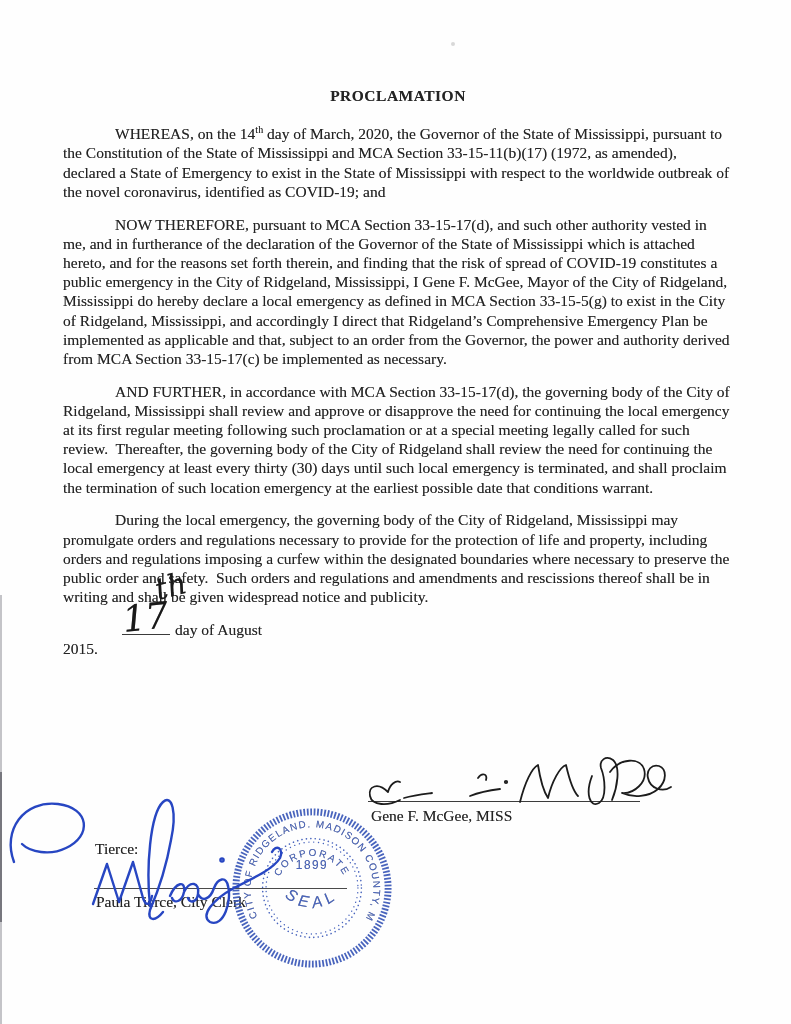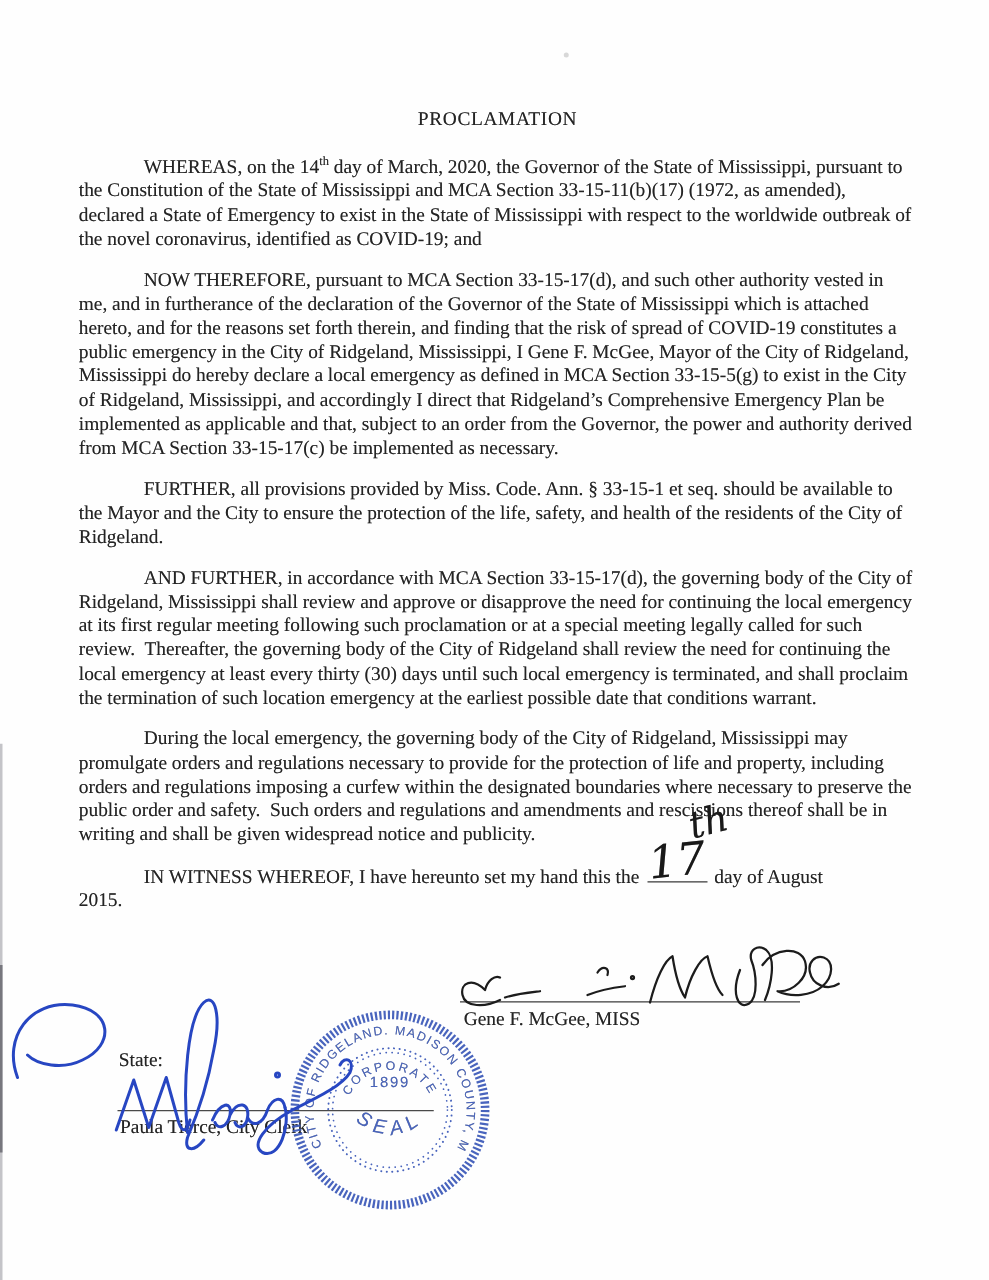--- a/index.html
+++ b/index.html
@@ -3,21 +3,21 @@
 <meta charset="utf-8">
 <style>
   html,body{margin:0;padding:0;background:#ffffff;}
   .page{
     position:relative;width:791px;height:1024px;background:#fefefe;overflow:hidden;
     font-family:"Liberation Serif","DejaVu Serif",serif;
     color:#242424;font-size:15.5px;line-height:19.2px;
     text-shadow:0 0 .4px rgba(20,20,20,.45);
   }
   .content{position:absolute;left:63px;top:86px;width:670px;z-index:1;}
-  .doc-title{font-size:15.5px;font-weight:400;text-align:center;letter-spacing:.5px;margin:0 0 19px 0;}
+  .doc-title{font-size:15.5px;font-weight:700;text-align:center;letter-spacing:.5px;margin:0 0 19px 0;}
   .para{margin:0 0 13.5px 0;text-indent:52px;text-align:left;}
   sup{font-size:10px;line-height:0;vertical-align:6px;}
   .day-blank{display:inline-block;width:48px;height:14px;border-bottom:1.5px solid #3a3a3a;position:relative;margin:0 5px 0 7px;}
   .hand-day{position:absolute;left:-8px;top:-44px;width:100px;height:62px;overflow:visible;}
   .hw{font-family:"DejaVu Serif","Liberation Serif",serif;font-style:italic;fill:#191919;}
 
   .scan-edge{position:absolute;left:0;top:595px;width:2px;height:429px;background:#c4c4c8;z-index:0;}
   .scan-edge-dark{position:absolute;left:0;top:772px;width:2px;height:150px;background:#77777e;z-index:0;}
   .speck{position:absolute;left:451px;top:42px;width:4px;height:4px;border-radius:50%;background:#d8d8d8;z-index:0;}
 
@@ -44,44 +44,43 @@
   <div class="scan-edge-dark"></div>
   <div class="speck"></div>
 
   <div class="content">
     <h1 class="doc-title">PROCLAMATION</h1>
 
     <p class="para"><span>WHEREAS, on the 14</span><sup>th</sup><span> day of March, 2020, the Governor of the State of Mississippi, pursuant to the Constitution of the State of Mississippi and MCA Section 33-15-11(b)(17) (1972, as amended), declared a State of Emergency to exist in the State of Mississippi with respect to the worldwide outbreak of the novel coronavirus, identified as COVID-19; and</span></p>
 
     <p class="para">NOW THEREFORE, pursuant to MCA Section 33-15-17(d), and such other authority vested in me, and in furtherance of the declaration of the Governor of the State of Mississippi which is attached hereto, and for the reasons set forth therein, and finding that the risk of spread of COVID-19 constitutes a public emergency in the City of Ridgeland, Mississippi, I Gene F. McGee, Mayor of the City of Ridgeland, Mississippi do hereby declare a local emergency as defined in MCA Section 33-15-5(g) to exist in the City of Ridgeland, Mississippi, and accordingly I direct that Ridgeland’s Comprehensive Emergency Plan be implemented as applicable and that, subject to an order from the Governor, the power and authority derived from MCA Section 33-15-17(c) be implemented as necessary.</p>
 
-    <p class="para">FURTHER, all provisions provided by Miss. Code. Ann. § 33-15-1 et seq. should be available to the Mayor and the City to ensure the protection of the life, safety, and health of the residents of the City of Ridgeland.</p>
 
     <p class="para">AND FURTHER, in accordance with MCA Section 33-15-17(d), the governing body of the City of Ridgeland, Mississippi shall review and approve or disapprove the need for continuing the local emergency at its first regular meeting following such proclamation or at a special meeting legally called for such review.&nbsp; Thereafter, the governing body of the City of Ridgeland shall review the need for continuing the local emergency at least every thirty (30) days until such local emergency is terminated, and shall proclaim the termination of such location emergency at the earliest possible date that conditions warrant.</p>
 
     <p class="para">During the local emergency, the governing body of the City of Ridgeland, Mississippi may promulgate orders and regulations necessary to provide for the protection of life and property, including orders and regulations imposing a curfew within the designated boundaries where necessary to preserve the public order and safety.&nbsp; Such orders and regulations and amendments and rescissions thereof shall be in writing and shall be given widespread notice and publicity.</p>
 
-    <p class="para"><span>IN WITNESS WHEREOF, I have hereunto set my hand this the</span><span class="day-blank"><svg class="hand-day" viewBox="0 0 100 62">
+    <p class="para"><span class="day-blank"><svg class="hand-day" viewBox="0 0 100 62">
         <text class="hw" x="10" y="56" font-size="36" transform="rotate(-6 10 56)">17</text>
         <text class="hw" x="44" y="24" font-size="30" transform="rotate(-14 44 24)">th</text>
       </svg></span><span>day of August</span><br><span>2015.</span></p>
   </div>
 
   <svg class="mayor-sig" viewBox="0 0 330 70">
     <path class="sig-stroke" d="M 36,44 C 26,34 16,38 18,48 C 20,58 36,58 48,52 M 36,44 C 38,36 44,32 48,34 M 52,50 C 62,47 72,46 80,45"></path>
     <path class="sig-stroke" d="M 126,30 C 130,24 136,26 134,32 M 118,48 C 128,44 140,42 148,41"></path>
     <circle class="sig-stroke" cx="154" cy="34" r="1.2"></circle>
     <path class="sig-stroke" d="M 168,54 C 173,34 180,20 186,17 C 188,30 192,44 196,50 C 200,33 208,19 214,17 C 217,30 221,43 226,48"></path>
     <path class="sig-stroke" d="M 240,28 C 233,46 238,60 247,55 C 255,50 253,30 249,20 C 247,12 254,7 261,12 C 269,19 265,40 260,52"></path>
     <path class="sig-stroke" d="M 258,24 C 268,10 288,9 292,21 C 296,34 282,46 270,45 C 281,50 297,49 306,41 C 315,33 315,21 307,18 C 300,16 294,22 296,30 C 298,40 310,45 319,39"></path>
   </svg>
   <div class="mayor-line"></div>
   <div class="mayor-name">Gene F. McGee, MISS</div>
 
-  <div class="attest-label">State:</div>
+  <div class="attest-label">Tierce:</div>
   <div class="clerk-line"></div>
   <div class="clerk-name">Paula Tierce, City Clerk</div>
 
   <svg class="seal" viewBox="0 0 170 170" xmlns="http://www.w3.org/2000/svg">
     <circle class="seal-stroke" cx="85" cy="85" r="77" stroke-width="7" stroke-dasharray="1.8,1.7"></circle>
     <circle class="seal-stroke" cx="85" cy="85" r="50" stroke-width="1.6" stroke-dasharray="0.1,4.4" stroke-linecap="round"></circle>
     <circle class="seal-stroke" cx="85" cy="85" r="46.5" stroke-width="1.4" stroke-dasharray="0.1,4.8" stroke-linecap="round"></circle>
     <defs>
       <path id="sealRingPath" d="M 31.5,117 A 62,62 0 1 1 138.5,117" fill="none"></path>
       <path id="sealCorpPath" d="M 52,103 A 36,36 0 1 1 118,103" fill="none"></path>

